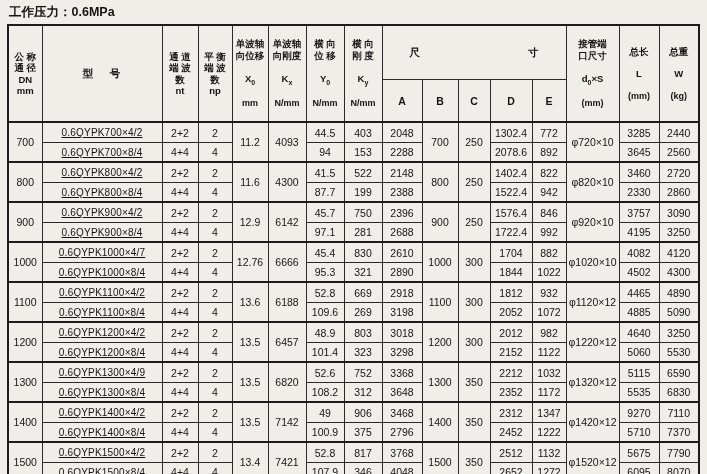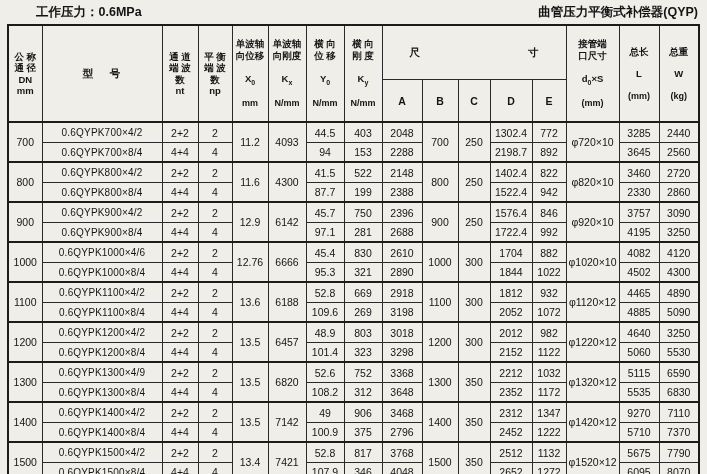--- a/index.html
+++ b/index.html
@@ -8,21 +8,20 @@
     background: #f0eee8;
     font-family: "Liberation Sans", "DejaVu Sans", sans-serif;
     color: #141414;
     overflow: hidden;
   }
   .page { padding: 3px 7px 0 7px; }
   .titlebar {
     display: flex; justify-content: space-between; align-items: flex-end;
     font-weight: bold; font-size: 12.5px;
     padding: 1px 2px 3px 2px;
-    margin-left: 27px;
   }
   table {
     border-collapse: collapse; table-layout: fixed; width: 691px;
     border: 2px solid #1c1c1c;
   }
   th, td {
     border: 1px solid #2a2a2a;
     text-align: center; vertical-align: middle;
     padding: 0; overflow: hidden;
   }
@@ -33,31 +32,30 @@
   thead tr.h1 { height: 26px; }
   thead tr.h2 { height: 30px; }
   thead tr.h2 th { font-size: 10.5px; }
   th .cn { white-space: pre-line; }
   th .sym { font-size: 9.5px; font-weight: bold; }
   th .sym sub { font-size: 7px; }
   th .unit { font-size: 9px; font-weight: bold; }
   .model-h { white-space: pre; font-size: 10.5px; letter-spacing: 1px; margin-top: 24px; }
   .dims-flex { display: flex; justify-content: center; gap: 108px; font-size: 10.5px; }
   tbody td { font-size: 10.5px; height: 20px; }
-  tbody td.model { font-size: 10px; letter-spacing: 0.2px; }
+  tbody td.model { font-size: 10px; letter-spacing: 0.2px; text-decoration: underline; }
   tbody tr.gs td { border-top: 2px solid #1c1c1c; }
 </style>
 </head>
 <body>
 
 <div class="page">
 
   <div class="titlebar">
     <div>工作压力：0.6MPa</div>
-    <div>曲管压力平衡式补偿器(QYP)</div>
   </div>
 
   <table>
     <colgroup>
       <col style="width:34px">
         <col style="width:120px">
         <col style="width:36px">
         <col style="width:34px">
       <col style="width:36px">
         <col style="width:38px">
@@ -160,21 +158,21 @@
           <td>3285</td>
           <td>2440</td>
         </tr>
         <tr>
           <td class="model">0.6QYPK700×8/4</td>
           <td>4+4</td>
           <td>4</td>
           <td>94</td>
           <td>153</td>
           <td>2288</td>
-          <td>2198.7</td>
+          <td>2078.6</td>
           <td>892</td>
           <td>3645</td>
           <td>2560</td>
         </tr>
         <tr class="gs">
           <td rowspan="2">800</td>
           <td class="model">0.6QYPK800×4/2</td>
           <td>2+2</td>
           <td>2</td>
           <td rowspan="2">11.6</td>
@@ -227,21 +225,21 @@
           <td>97.1</td>
           <td>281</td>
           <td>2688</td>
           <td>1722.4</td>
           <td>992</td>
           <td>4195</td>
           <td>3250</td>
         </tr>
         <tr class="gs">
           <td rowspan="2">1000</td>
-          <td class="model">0.6QYPK1000×4/6</td>
+          <td class="model">0.6QYPK1000×4/7</td>
           <td>2+2</td>
           <td>2</td>
           <td rowspan="2">12.76</td>
           <td rowspan="2">6666</td>
           <td>45.4</td>
           <td>830</td>
           <td>2610</td>
           <td rowspan="2">1000</td>
           <td rowspan="2">300</td>
           <td>1704</td>

